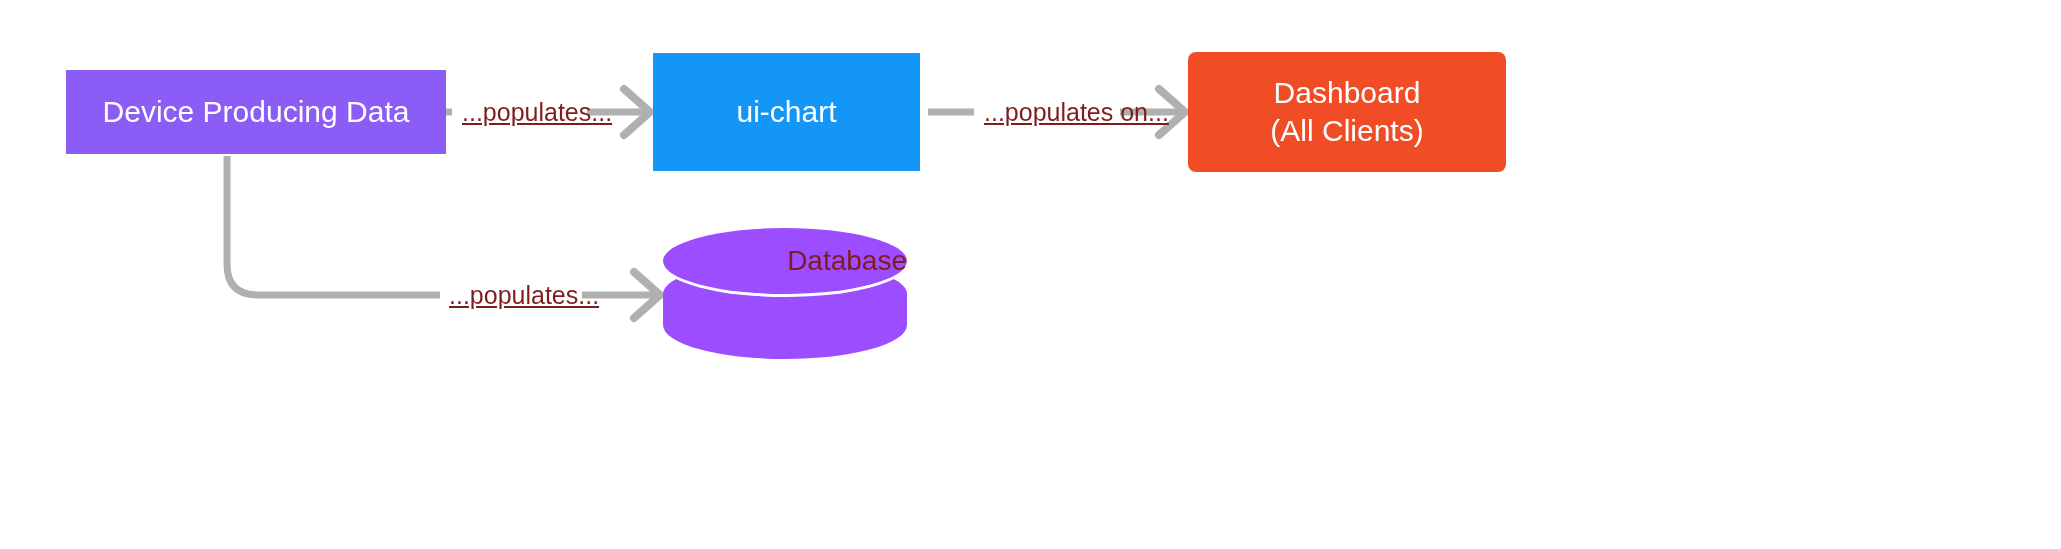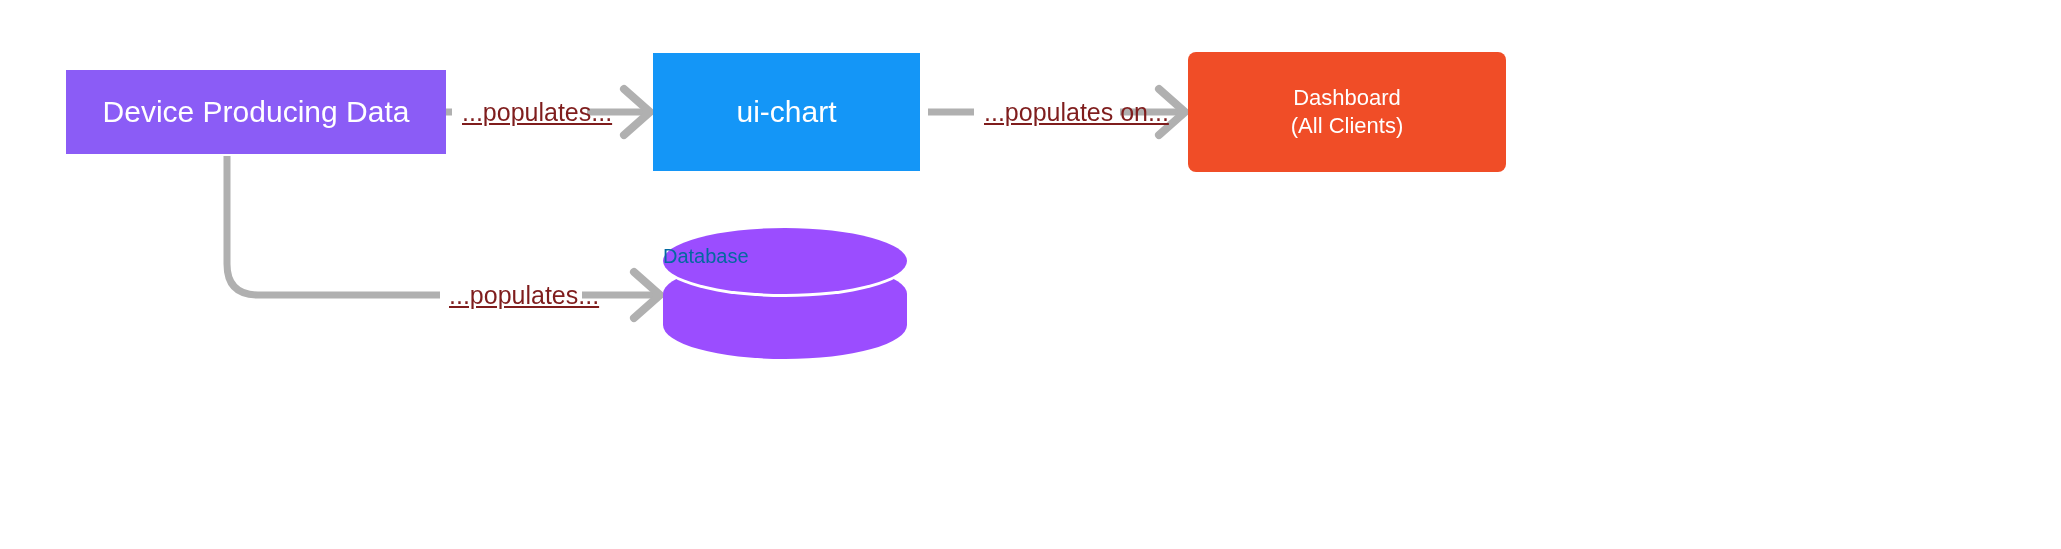--- a/index.html
+++ b/index.html
@@ -60,21 +60,21 @@
     background: #1496F7;
     font-size: 30px;
     border-radius: 0;
   }
   #node-dashboard {
     left: 1188px;
     top: 52px;
     width: 318px;
     height: 120px;
     background: #F04D27;
-    font-size: 22px;
+    font-size: 30px;
     border-radius: 8px;
   }
   
   #node-database {
     position: absolute;
     left: 663px;
     top: 228px;
     width: 244px;
     height: 131px;
   }
@@ -95,23 +95,23 @@
     height: 66px;
     background: #9B4DFF;
     border-radius: 50%;
     box-shadow: 0 3px 0 0 #ffffff;
   }
   #node-database .cyl-text {
     position: absolute;
     left: 0;
     top: 16px;
     width: 244px;
-    text-align: left;
-    color: #0369a1;
-    font-size: 20px;
+    text-align: right;
+    color: #7f1d1d;
+    font-size: 28px;
     line-height: 1.2;
     z-index: 3;
   }
   
   .edge-label {
     position: absolute;
     color: #7f1d1d;
     font-size: 25px;
     white-space: nowrap;
     line-height: 1;

